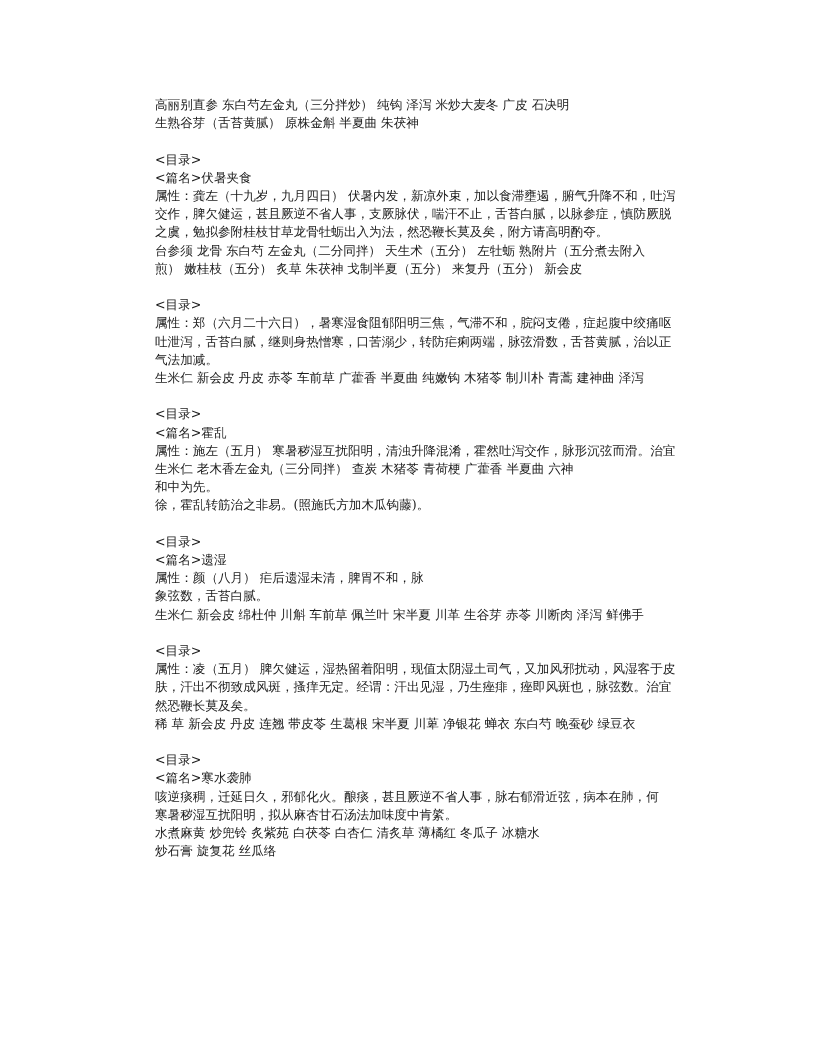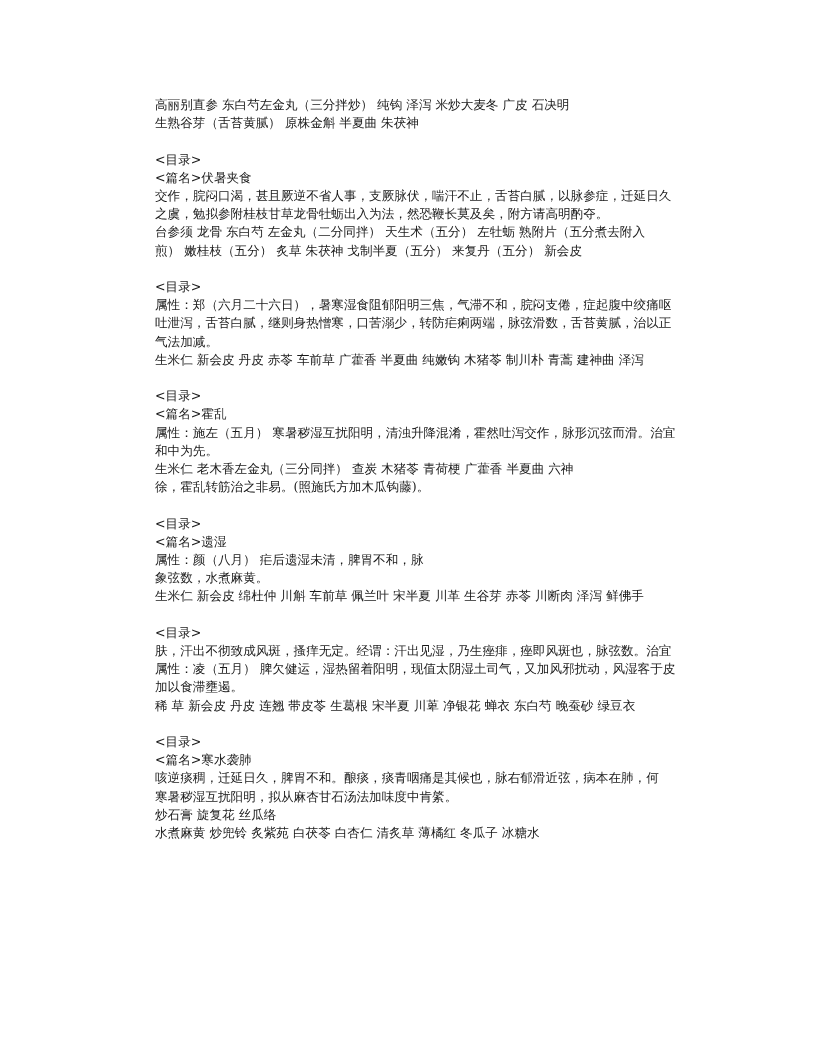--- a/index.html
+++ b/index.html
@@ -40,21 +40,22 @@
   <div>
     <span class="line">高丽别直参 东白芍左金丸（三分拌炒） 纯钩 泽泻 米炒大麦冬 广皮 石决明</span>
     <span class="line">生熟谷芽（舌苔黄腻） 原株金斛 半夏曲 朱茯神</span>
   </div>
 
   <div class="blank"></div>
 
   <div>
     <span class="line">&lt;目录&gt;</span>
     <span class="line">&lt;篇名&gt;伏暑夹食</span>
-    <span class="line">交作，脘闷口渴，甚且厥逆不省人事，支厥脉伏，喘汗不止，舌苔白腻，以脉参症，迁延日久</span>
+    <span class="line">属性：龚左（十九岁，九月四日） 伏暑内发，新凉外束，加以食滞壅遏，腑气升降不和，吐泻</span>
+    <span class="line">交作，脾欠健运，甚且厥逆不省人事，支厥脉伏，喘汗不止，舌苔白腻，以脉参症，慎防厥脱</span>
     <span class="line">之虞，勉拟参附桂枝甘草龙骨牡蛎出入为法，然恐鞭长莫及矣，附方请高明酌夺。</span>
     <span class="line">台参须 龙骨 东白芍 左金丸（二分同拌） 天生术（五分） 左牡蛎 熟附片（五分煮去附入</span>
     <span class="line">煎） 嫩桂枝（五分） 炙草 朱茯神 戈制半夏（五分） 来复丹（五分） 新会皮</span>
   </div>
 
   <div class="blank"></div>
 
   <div>
     <span class="line">&lt;目录&gt;</span>
     <span class="line">属性：郑（六月二十六日），暑寒湿食阻郁阳明三焦，气滞不和，脘闷支倦，症起腹中绞痛呕</span>
@@ -62,49 +63,49 @@
     <span class="line">气法加减。</span>
     <span class="line">生米仁 新会皮 丹皮 赤苓 车前草 广藿香 半夏曲 纯嫩钩 木猪苓 制川朴 青蒿 建神曲 泽泻</span>
   </div>
 
   <div class="blank"></div>
 
   <div>
     <span class="line">&lt;目录&gt;</span>
     <span class="line">&lt;篇名&gt;霍乱</span>
     <span class="line">属性：施左（五月） 寒暑秽湿互扰阳明，清浊升降混淆，霍然吐泻交作，脉形沉弦而滑。治宜</span>
+    <span class="line">生米仁 老木香左金丸（三分同拌） 查炭 木猪苓 青荷梗 广藿香 半夏曲 六神</span>
     <span class="line">和中为先。</span>
-    <span class="line">生米仁 老木香左金丸（三分同拌） 查炭 木猪苓 青荷梗 广藿香 半夏曲 六神</span>
     <span class="line">徐，霍乱转筋治之非易。(照施氏方加木瓜钩藤)。</span>
   </div>
 
   <div class="blank"></div>
 
   <div>
     <span class="line">&lt;目录&gt;</span>
     <span class="line">&lt;篇名&gt;遗湿</span>
     <span class="line">属性：颜（八月） 疟后遗湿未清，脾胃不和，脉</span>
-    <span class="line">象弦数，水煮麻黄。</span>
+    <span class="line">象弦数，舌苔白腻。</span>
     <span class="line">生米仁 新会皮 绵杜仲 川斛 车前草 佩兰叶 宋半夏 川革 生谷芽 赤苓 川断肉 泽泻 鲜佛手</span>
   </div>
 
   <div class="blank"></div>
 
   <div>
     <span class="line">&lt;目录&gt;</span>
+    <span class="line">属性：凌（五月） 脾欠健运，湿热留着阳明，现值太阴湿土司气，又加风邪扰动，风湿客于皮</span>
     <span class="line">肤，汗出不彻致成风斑，搔痒无定。经谓：汗出见湿，乃生痤痱，痤即风斑也，脉弦数。治宜</span>
-    <span class="line">属性：凌（五月） 脾欠健运，湿热留着阳明，现值太阴湿土司气，又加风邪扰动，风湿客于皮</span>
-    <span class="line">加以食滞壅遏。</span>
+    <span class="line">然恐鞭长莫及矣。</span>
     <span class="line">稀 草 新会皮 丹皮 连翘 带皮苓 生葛根 宋半夏 川萆 净银花 蝉衣 东白芍 晚蚕砂 绿豆衣</span>
   </div>
 
   <div class="blank"></div>
 
   <div>
     <span class="line">&lt;目录&gt;</span>
     <span class="line">&lt;篇名&gt;寒水袭肺</span>
-    <span class="line">咳逆痰稠，迁延日久，脾胃不和。酿痰，痰青咽痛是其候也，脉右郁滑近弦，病本在肺，何</span>
+    <span class="line">咳逆痰稠，迁延日久，邪郁化火。酿痰，甚且厥逆不省人事，脉右郁滑近弦，病本在肺，何</span>
     <span class="line">寒暑秽湿互扰阳明，拟从麻杏甘石汤法加味度中肯綮。</span>
+    <span class="line">水煮麻黄 炒兜铃 炙紫苑 白茯苓 白杏仁 清炙草 薄橘红 冬瓜子 冰糖水</span>
     <span class="line">炒石膏 旋复花 丝瓜络</span>
-    <span class="line">水煮麻黄 炒兜铃 炙紫苑 白茯苓 白杏仁 清炙草 薄橘红 冬瓜子 冰糖水</span>
   </div>
 
 </div>
 
 </body></html>

